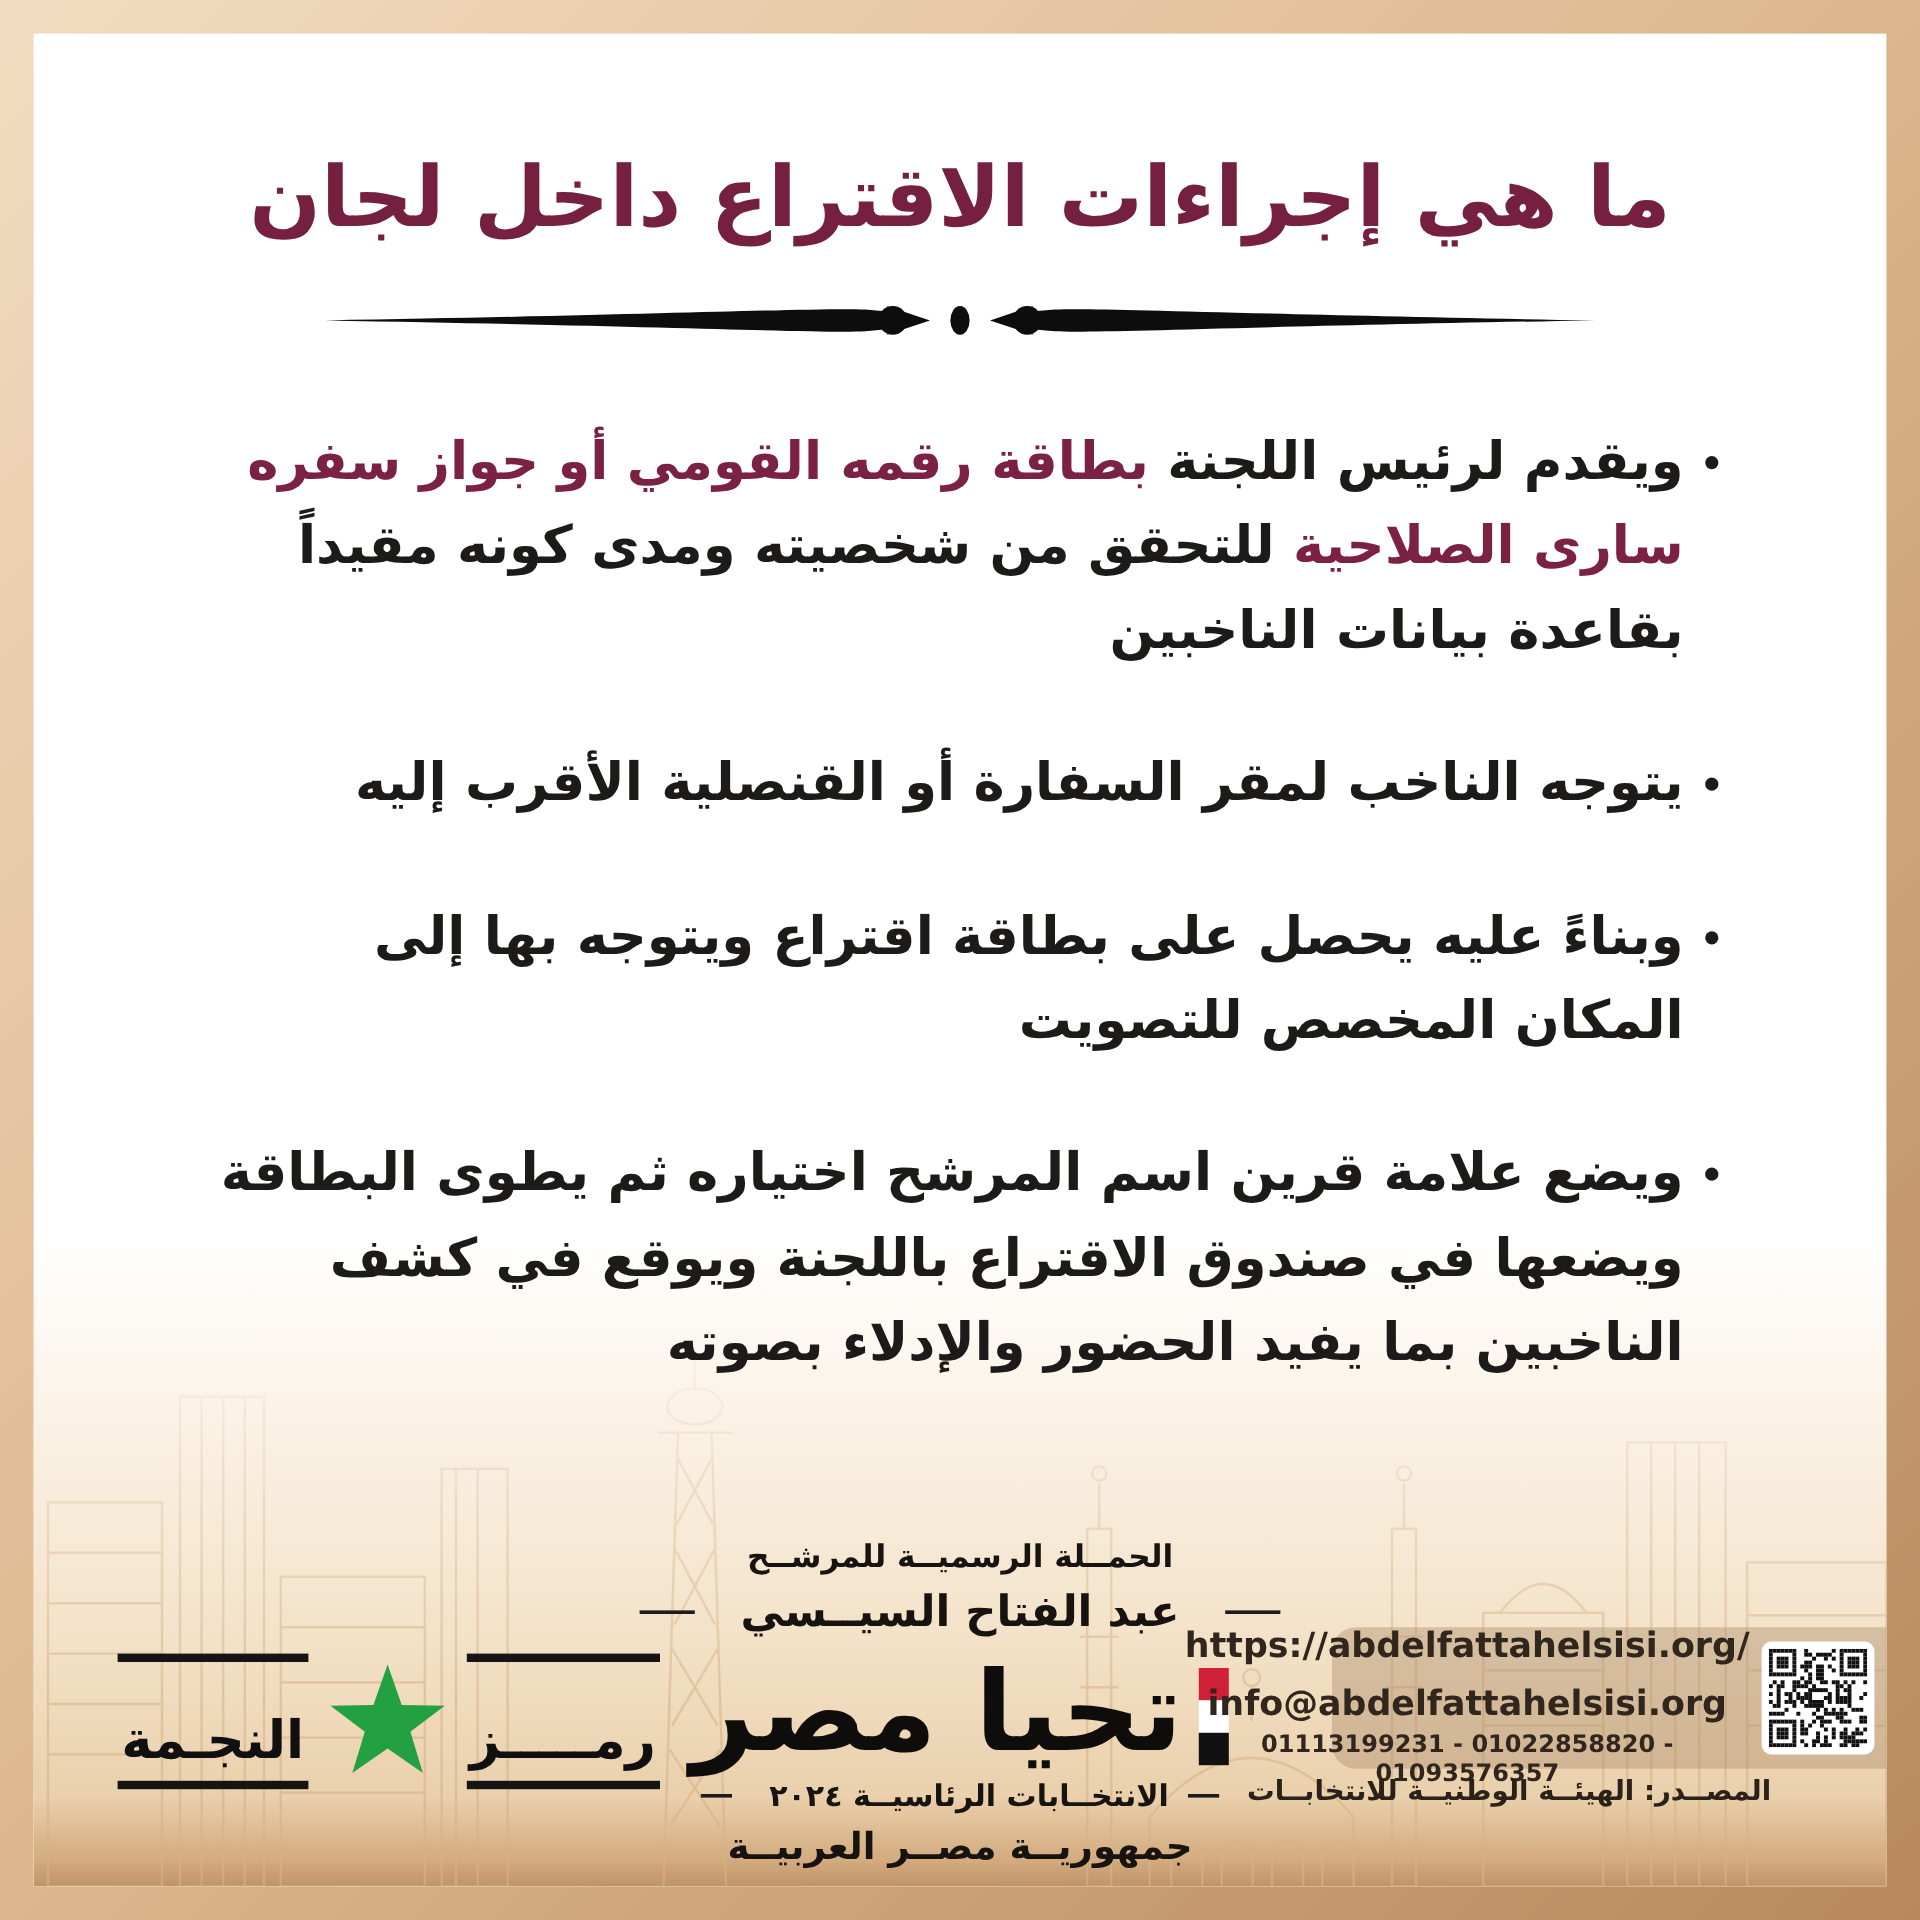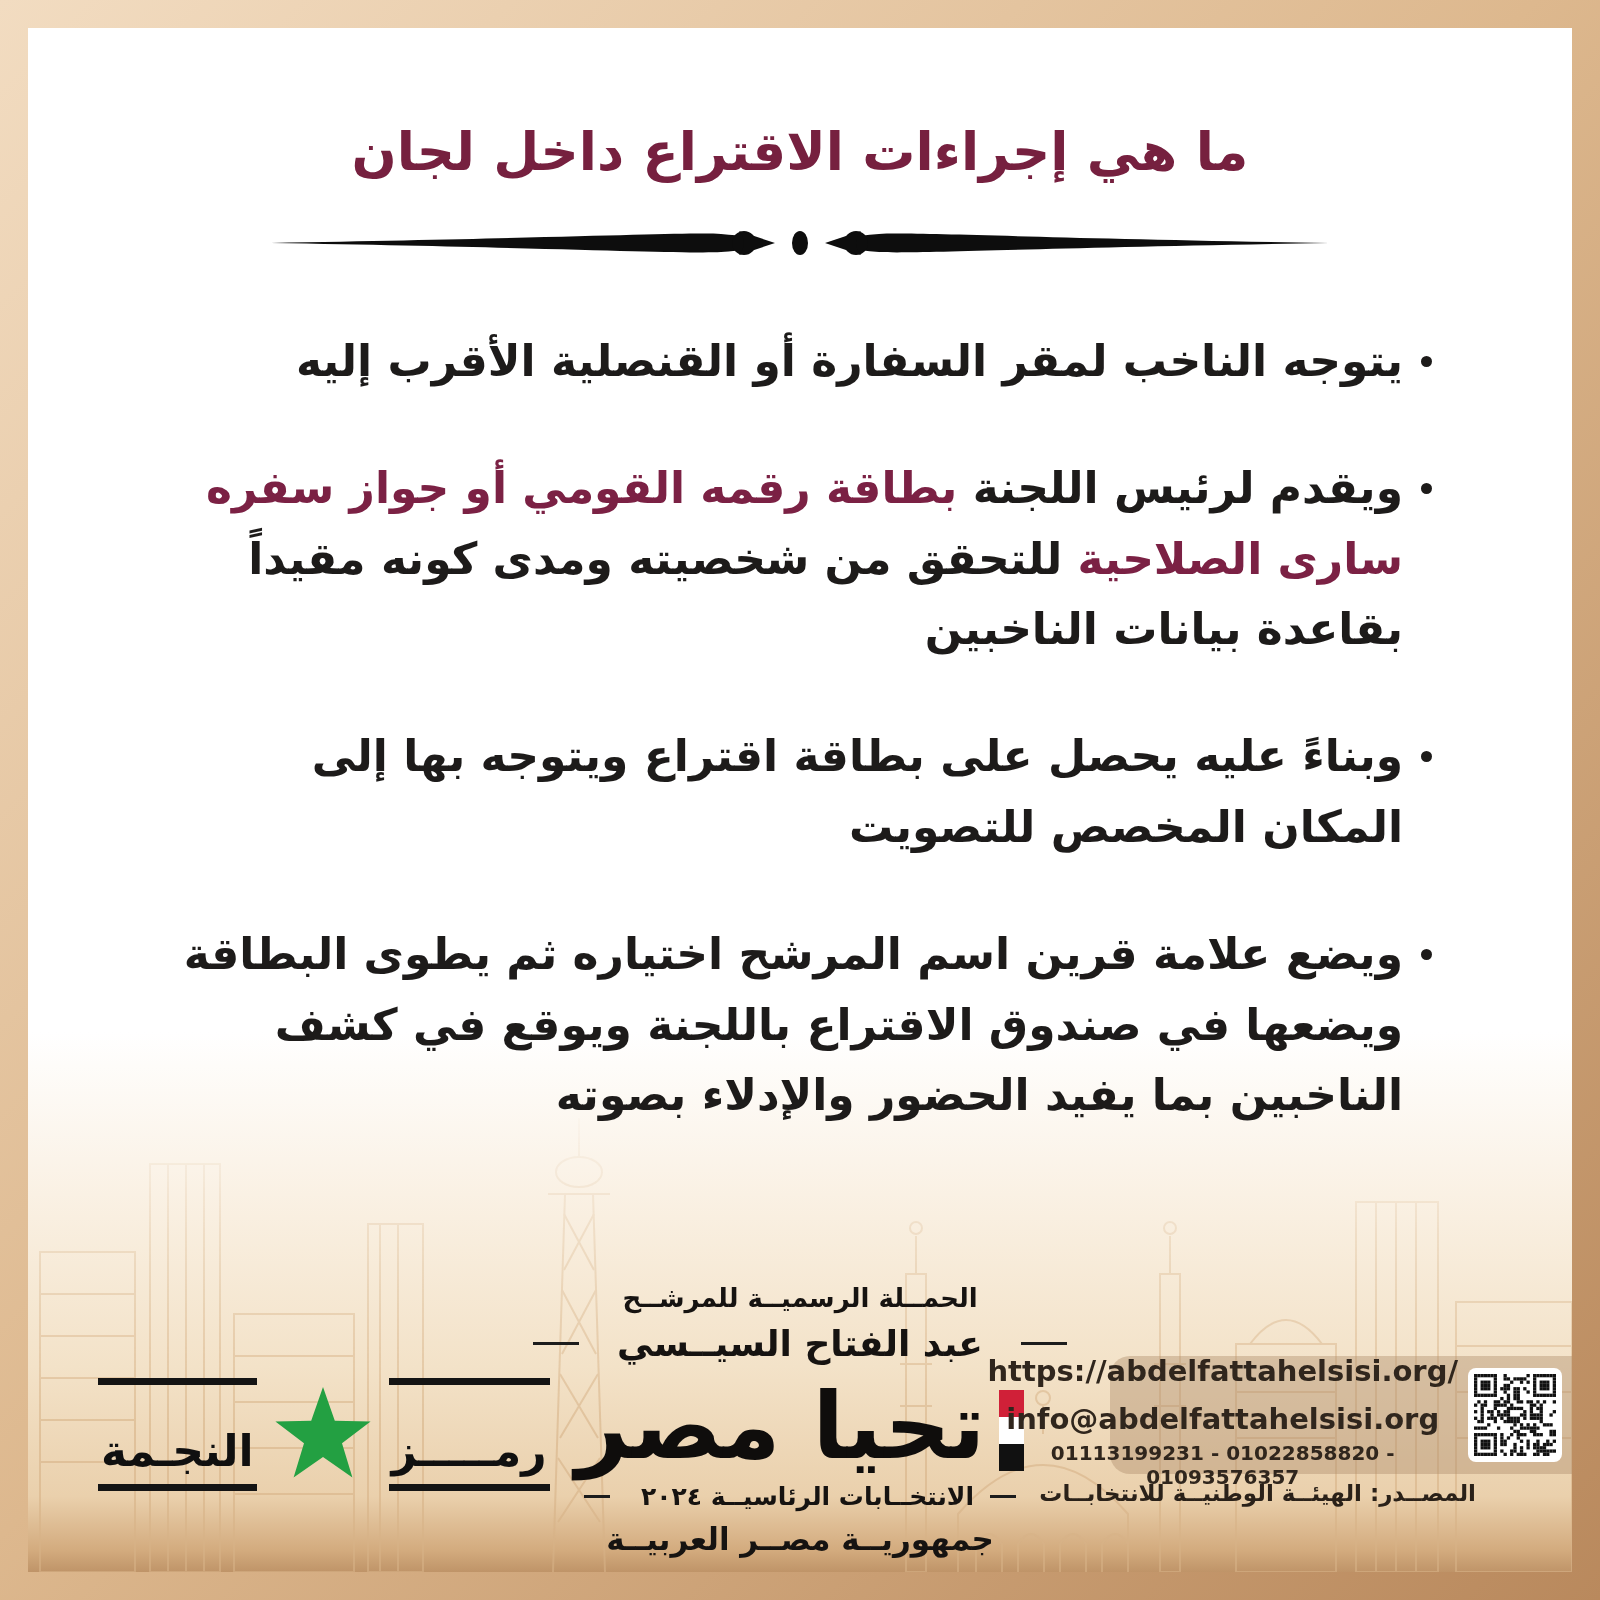--- a/index.html
+++ b/index.html
@@ -17,21 +17,21 @@
   .inner{position:absolute;inset:28px;background:#ffffff;overflow:hidden;}
   .bg-fade{position:absolute;left:0;right:0;bottom:0;height:540px;z-index:0;
     background:linear-gradient(180deg,rgba(255,255,255,0) 0%,#FAF1E4 30%,#F3E2C8 62%,#EAD0AC 86%,#D3AB7E 96%,#BF9468 100%);}
   .cityscape{position:absolute;left:0;bottom:0;width:100%;height:470px;z-index:0;
     -webkit-mask-image:linear-gradient(180deg,transparent 0%,rgba(0,0,0,.45) 28%,#000 70%);
     mask-image:linear-gradient(180deg,transparent 0%,rgba(0,0,0,.45) 28%,#000 70%);}
   .content{position:relative;z-index:1;}
 
   
   .title{margin:86px 60px 0;text-align:center;direction:rtl;
-    color:var(--maroon);font-weight:bold;font-size:53px;line-height:1.43;}
+    color:var(--maroon);font-weight:bold;font-size:70px;line-height:1.43;}
   .divider{display:block;margin:40px auto 0;width:1062px;height:26px;}
 
   
   .bullets{list-style:none;margin:70px 140px 0 150px;padding:0;direction:rtl;}
   .bullet{display:flex;gap:18px;margin-bottom:57px;text-align:right;}
   .bullet .dot{flex:0 0 auto;width:11px;height:11px;border-radius:50%;background:var(--ink);margin-top:30px;}
   .bullet .txt{margin:0;font-size:44px;line-height:1.6;font-weight:bold;color:var(--ink);}
   .bullet .txt .hl{color:var(--maroon-highlight);}
 
   
@@ -125,25 +125,25 @@
           <path d="M1060 13 C762 8 642 2 610 4 C584 6 568 9 563 13 C568 17 584 20 610 22 C642 24 762 18 1060 13 Z"></path>
           <circle cx="587" cy="13" r="12"></circle>
           <path d="M592 1 L556 13 L592 25 Q582 13 592 1 Z"></path>
           <ellipse cx="531" cy="13" rx="8" ry="12"></ellipse>
         </g>
       </svg>
 
       <ul class="bullets">
           <li class="bullet">
             <span class="dot"></span>
-            <p class="txt"><span>يتوجه الناخب لمقر السفارة أو القنصلية الأقرب إليه</span></p>
+            <p class="txt"><span>ويقدم لرئيس اللجنة </span><span class="hl">بطاقة رقمه القومي أو جواز سفره سارى الصلاحية</span><span> للتحقق من شخصيته ومدى كونه مقيداً بقاعدة بيانات الناخبين</span></p>
           </li>
           <li class="bullet">
             <span class="dot"></span>
-            <p class="txt"><span>ويقدم لرئيس اللجنة </span><span class="hl">بطاقة رقمه القومي أو جواز سفره سارى الصلاحية</span><span> للتحقق من شخصيته ومدى كونه مقيداً بقاعدة بيانات الناخبين</span></p>
+            <p class="txt"><span>يتوجه الناخب لمقر السفارة أو القنصلية الأقرب إليه</span></p>
           </li>
           <li class="bullet">
             <span class="dot"></span>
             <p class="txt"><span>وبناءً عليه يحصل على بطاقة اقتراع ويتوجه بها إلى المكان المخصص للتصويت</span></p>
           </li>
           <li class="bullet">
             <span class="dot"></span>
             <p class="txt"><span>ويضع علامة قرين اسم المرشح اختياره ثم يطوى البطاقة ويضعها في صندوق الاقتراع باللجنة ويوقع في كشف الناخبين بما يفيد الحضور والإدلاء بصوته</span></p>
           </li>
         </ul>

